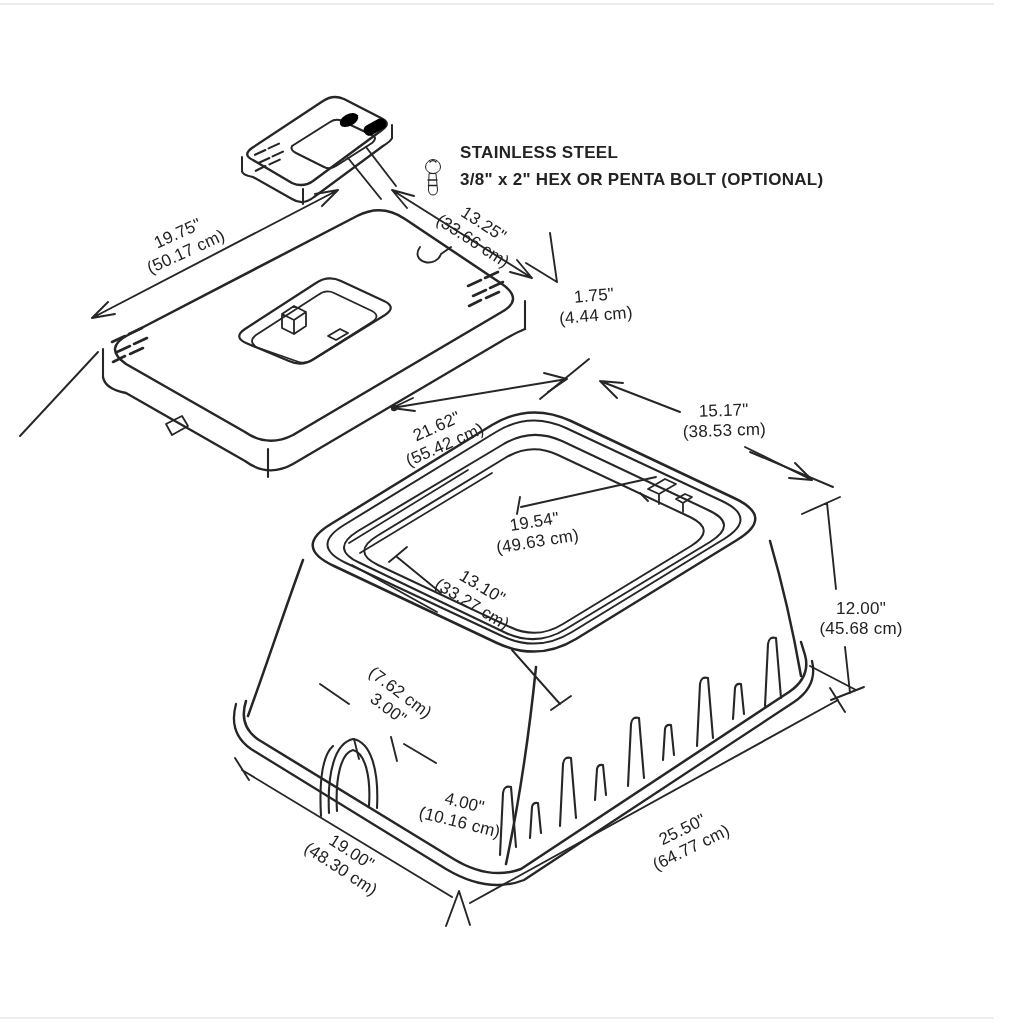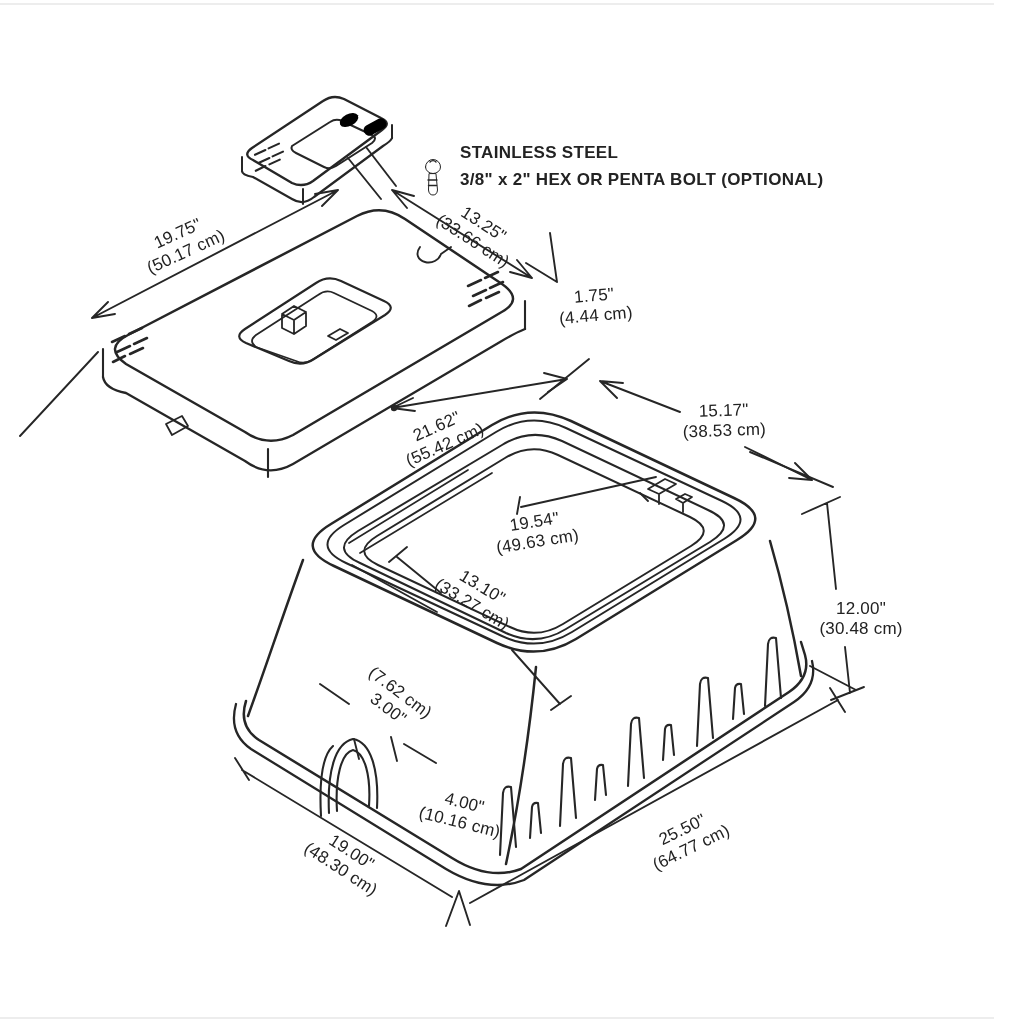--- a/index.html
+++ b/index.html
@@ -185,21 +185,21 @@
   <div class="lbl l-innlen">
     <div>19.54"</div>
     <div>(49.63 cm)</div>
   </div>
   <div class="lbl l-innwid">
     <div>13.10"</div>
     <div>(33.27 cm)</div>
   </div>
   <div class="lbl l-height">
     <div>12.00"</div>
-    <div>(30.48 cm)</div>
+    <div>(45.68 cm)</div>
   </div>
   <div class="lbl l-slotwid">
     <div>(7.62 cm)</div>
     <div>3.00"</div>
   </div>
   <div class="lbl l-slothgt">
     <div>4.00"</div>
     <div>(10.16 cm)</div>
   </div>
   <div class="lbl l-botwid">

